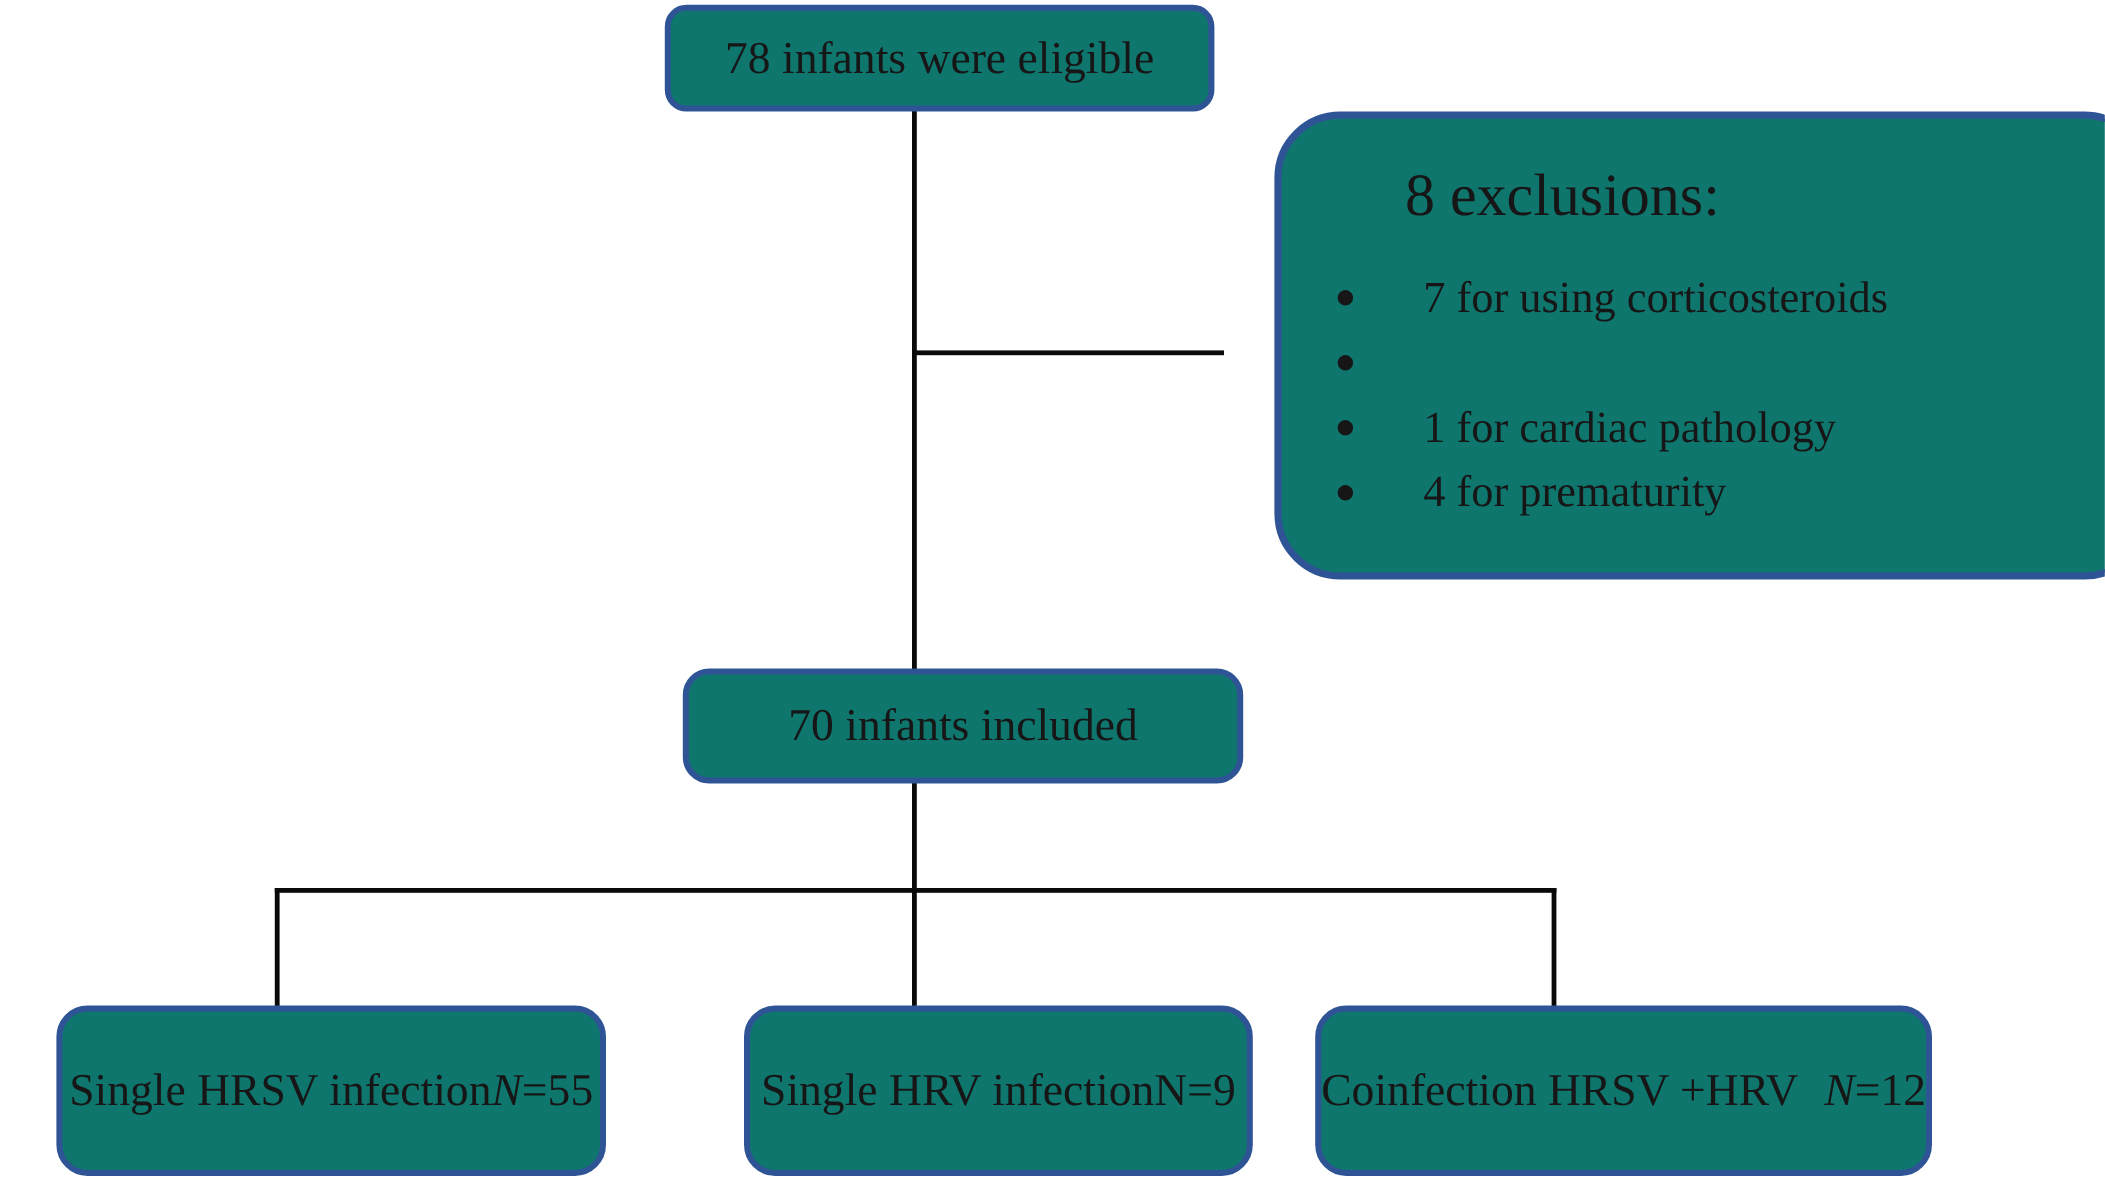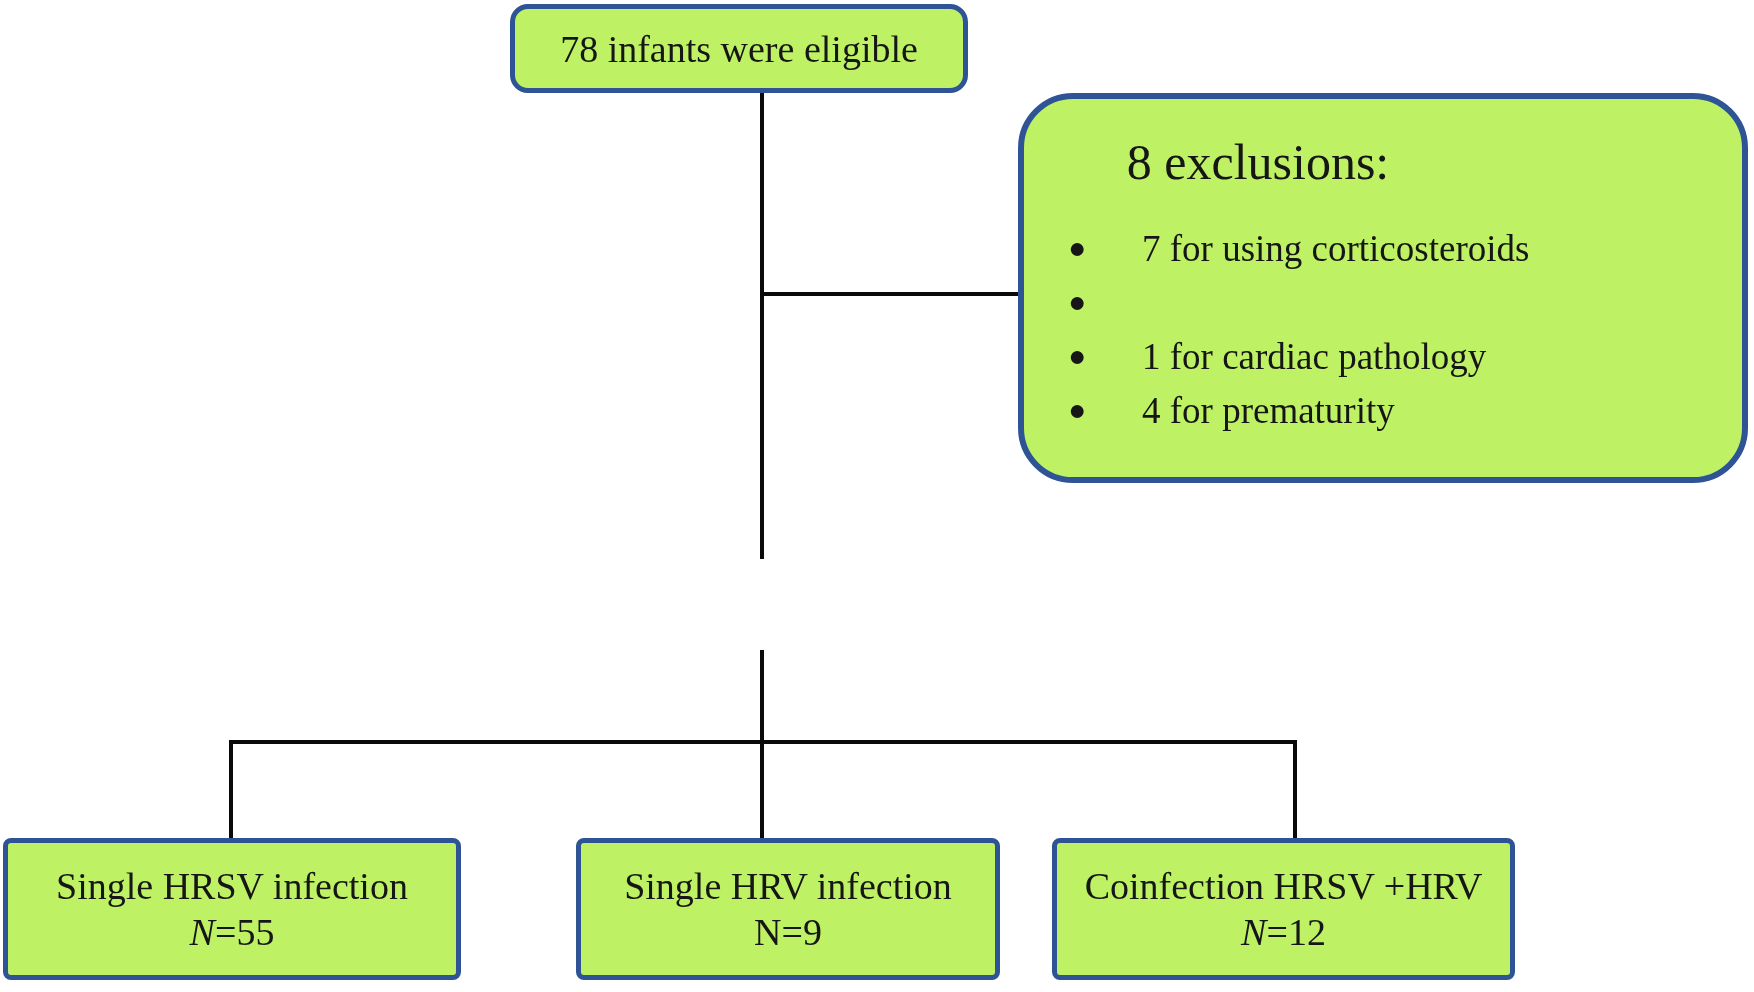--- a/index.html
+++ b/index.html
@@ -18,25 +18,26 @@
   }
   .canvas {
     position: relative;
     width: 1754px;
     height: 992px;
     background: #ffffff;
   }
   .node {
     position: absolute;
     border: 5px solid var(--box-border);
-    background: #bef264;
+    background: #0f766e;
     display: flex;
     align-items: center;
     justify-content: center;
     text-align: center;
+    margin-left: 44px;
   }
   .top-box {
     left: 510px; top: 4px; width: 458px; height: 89px;
     border-radius: 18px;
     font-size: 38px;
   }
   .mid-box {
     left: 525px; top: 557px; width: 467px; height: 96px;
     border-radius: 22px;
     font-size: 38px;
@@ -65,28 +66,28 @@
     font-size: 37px;
   }
   .bullet {
     width: 74px;
     font-size: 30px;
     line-height: 1;
     flex: 0 0 auto;
   }
   .bottom-box {
     top: 838px; height: 142px;
-    border-radius: 8px;
-    flex-direction: column;
+    border-radius: 26px;
+    flex-direction: row;
     font-size: 38px;
     line-height: 1.22;
   }
   .b1 { left: 3px;    width: 458px; }
   .b2 { left: 576px;  width: 424px; font-family: Liberation Serif, serif; }
-  .b3 { left: 1052px; width: 463px; }
+  .b3 { left: 1052px; width: 514px; justify-content: space-between; }
   .nit { font-style: italic; }
   .line { position: absolute; background: var(--connector); }
   .v-eligible-included { left: 760px; top: 90px;  width: 4px;  height: 469px; }
   .h-exclusions        { left: 762px; top: 292px; width: 258px; height: 4px; }
   .v-included-branch   { left: 760px; top: 650px; width: 4px;  height: 190px; }
   .h-branch            { left: 229px; top: 740px; width: 1068px; height: 4px; }
   .v-branch-left       { left: 229px; top: 740px; width: 4px;  height: 100px; }
   .v-branch-right      { left: 1293px; top: 740px; width: 4px; height: 100px; }
 </style>
 </head>
@@ -119,20 +120,23 @@
         <span class="bullet">●</span>
         <span>1 for cardiac pathology</span>
       </li>
       <li class="excl-item">
         <span class="bullet">●</span>
         <span>4 for prematurity</span>
       </li>
     </ul>
   </div>
 
+  <div class="node mid-box">
+    <span>70 infants included</span>
+  </div>
 
   <div class="node bottom-box b1">
     <div>Single HRSV infection</div>
     <div>
       <span class="nit">N</span><span>=55</span>
     </div>
   </div>
 
   <div class="node bottom-box b2">
     <div>Single HRV infection</div>

